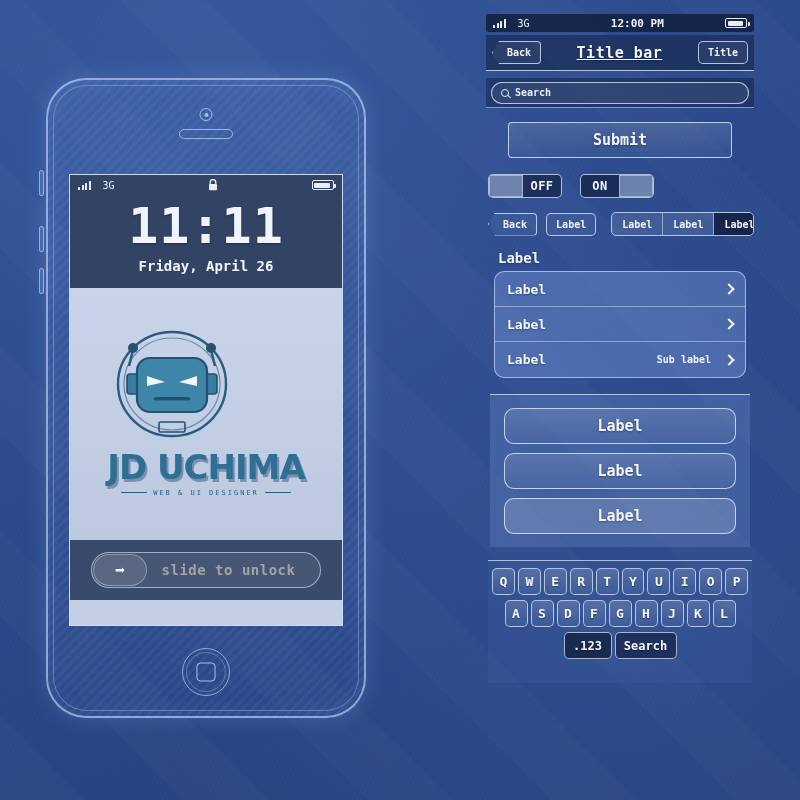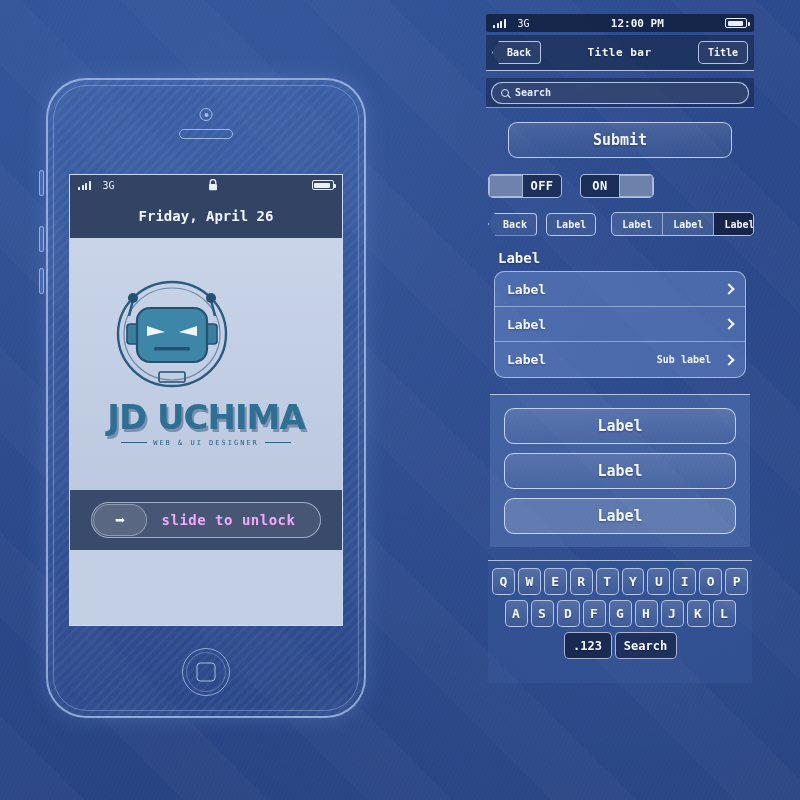--- a/index.html
+++ b/index.html
@@ -161,21 +161,21 @@
     display: flex; align-items: center; position: relative;
   }
   .slider-knob {
     width: 54px; height: 32px; margin-left: 1px; border-radius: 16px;
     background: rgba(255,255,255,0.10);
     border: 1px solid rgba(215,230,255,0.40);
     display: flex; align-items: center; justify-content: center;
     color: #f2f6ff; font-size: 17px;
   }
   .slider-text {
-    flex: 1; text-align: center; color: #f0abfc;
+    flex: 1; text-align: center; color: #a3a3a3;
     font-size: 14px; font-weight: bold; letter-spacing: .5px;
     padding-right: 10px;
   }
 
   
   #ui-kit { position: absolute; left: 486px; top: 14px; width: 268px; }
 
   .kit-status {
     height: 18px; background: rgba(16,28,56,0.80);
     display: flex; align-items: center; justify-content: space-between;
@@ -185,22 +185,22 @@
   .kit-status .time { font-weight: bold; font-size: 11px; margin-left: 20px; }
 
   .kit-titlebar {
     margin-top: 3px; height: 36px;
     background: rgba(18,32,62,0.55);
     display: flex; align-items: center; justify-content: space-between;
     padding: 0 6px;
     border-bottom: 1.5px solid rgba(215,232,255,0.80);
   }
   .title-text {
-    color: #f2f6ff; font-size: 11px; font-weight: bold;
-    letter-spacing: .5px; text-shadow: 0 1px 2px rgba(0,0,0,.4);
+    color: #f2f6ff; font-size: 15px; font-weight: bold;
+    letter-spacing: .5px; text-shadow: 0 1px 2px rgba(0,0,0,.4); text-decoration: underline;
   }
   .btn-back {
     height: 23px; padding: 0 9px 0 13px; color: #eef3ff; font-size: 10px;
     font-weight: bold; display: flex; align-items: center;
     border: 1.2px solid rgba(215,232,255,0.80);
     background: rgba(255,255,255,0.05);
     border-radius: 4px;
     clip-path: polygon(7px 0, 100% 0, 100% 100%, 7px 100%, 0 50%);
     padding-left: 14px;
   }
@@ -229,21 +229,21 @@
     border: 1.3px solid #dfe9ff; position: relative; flex: none;
   }
   .search-field .mag::after {
     content:""; position:absolute; right:-3px; bottom:-2px;
     width:4px; height:1.3px; background:#dfe9ff; transform: rotate(45deg);
   }
   .search-ph { color: #e4ecff; font-size: 10px; font-weight: bold; }
 
   .kit-submit {
     margin: 14px auto 0; width: 224px; height: 36px;
-    border-radius: 9px;
+    border-radius: 4px;
     border: 1.3px solid rgba(220,235,255,0.80);
     background: linear-gradient(180deg, rgba(255,255,255,0.13), rgba(255,255,255,0.04));
     display: flex; align-items: center; justify-content: center;
     color: #f2f6ff; font-size: 15px; font-weight: bold;
     text-shadow: 0 1px 2px rgba(0,0,0,.35);
   }
 
   .kit-toggles { margin-top: 16px; display: flex; gap: 18px; padding-left: 2px; }
   .toggle {
     width: 74px; height: 24px; border-radius: 5px;
@@ -371,20 +371,21 @@
         <span>3G</span>
       </div>
       <svg width="10" height="12" viewBox="0 0 10 12">
         <path d="M2.2 5V3.4a2.8 2.8 0 0 1 5.6 0V5" fill="none" stroke="#e8eefc" stroke-width="1.3"></path>
         <rect x="1" y="5" width="8" height="6.2" rx="1" fill="#e8eefc"></rect>
       </svg>
       <span class="batt"></span>
     </div>
 
     <div class="lock-clock">
+      <div class="lock-time">11:11</div>
       <div class="lock-date">Friday, April 26</div>
     </div>
 
     <div class="lock-wall">
       <div class="logo-wrap">
         <svg width="130" height="120" viewBox="0 0 130 120">
           <ellipse cx="65" cy="60" rx="54" ry="52" fill="none" stroke="#2b5c80" stroke-width="2.4"></ellipse>
           <ellipse cx="65" cy="60" rx="48" ry="46" fill="none" stroke="#2b5c80" stroke-width="1.2" opacity=".6"></ellipse>
           <path d="M22 42 L26 26" stroke="#2b5c80" stroke-width="2.6" fill="none"></path>
           <circle cx="26" cy="24" r="5" fill="#26506f"></circle>

